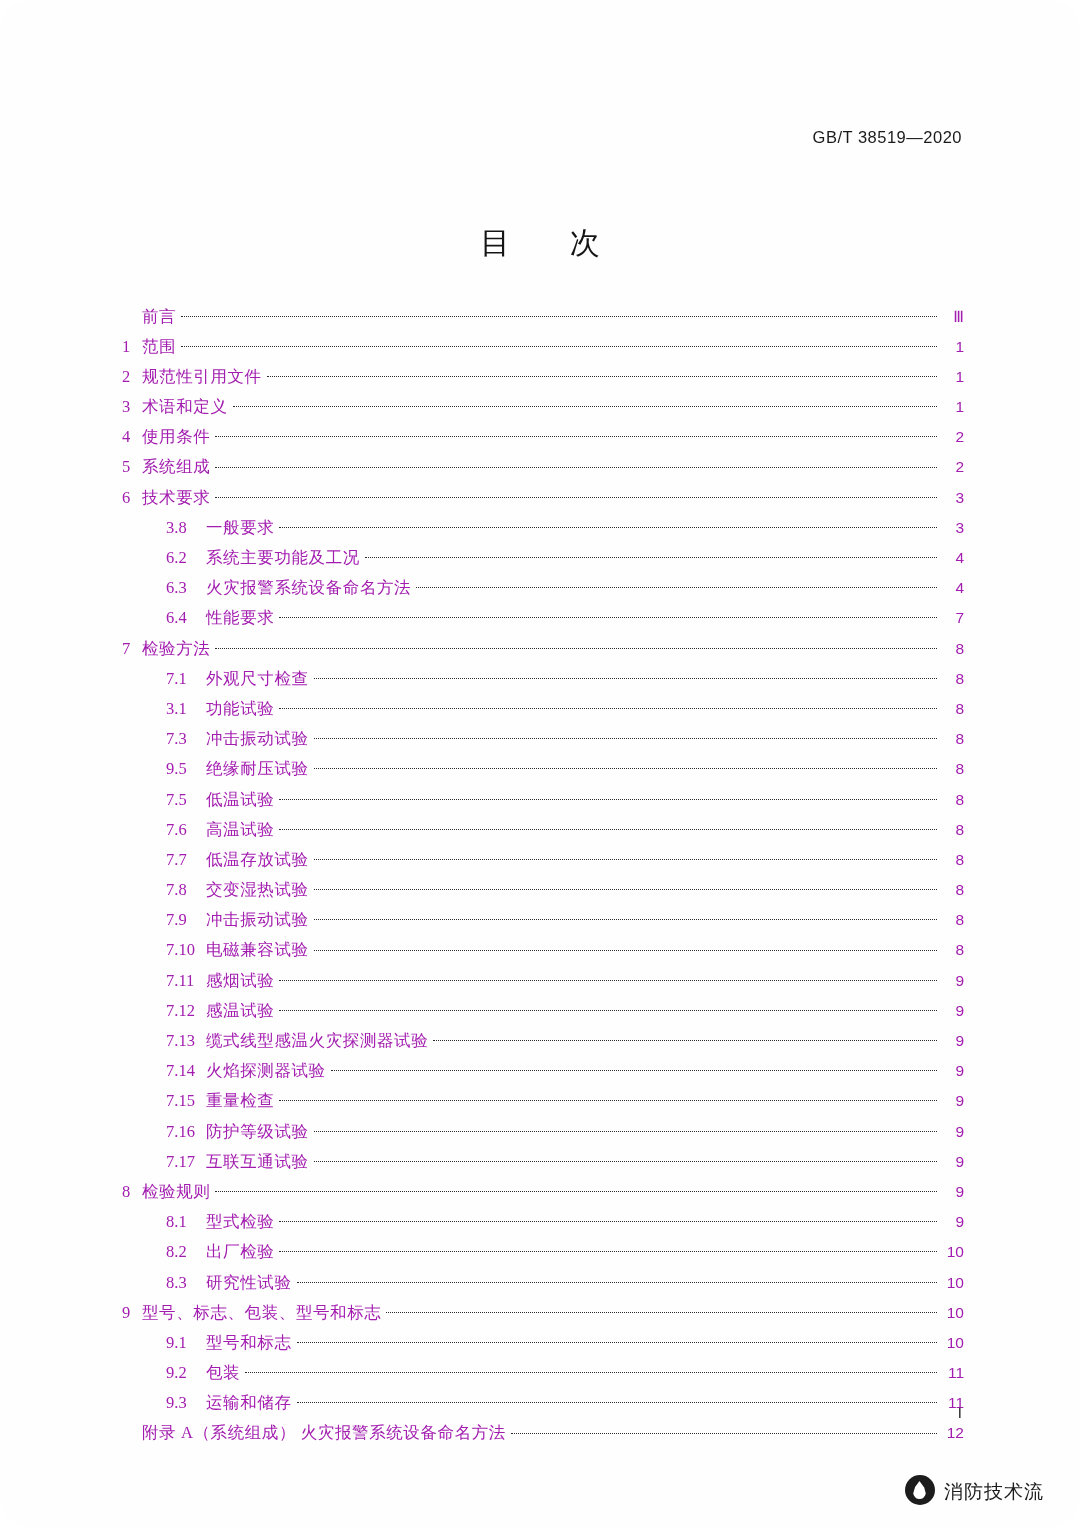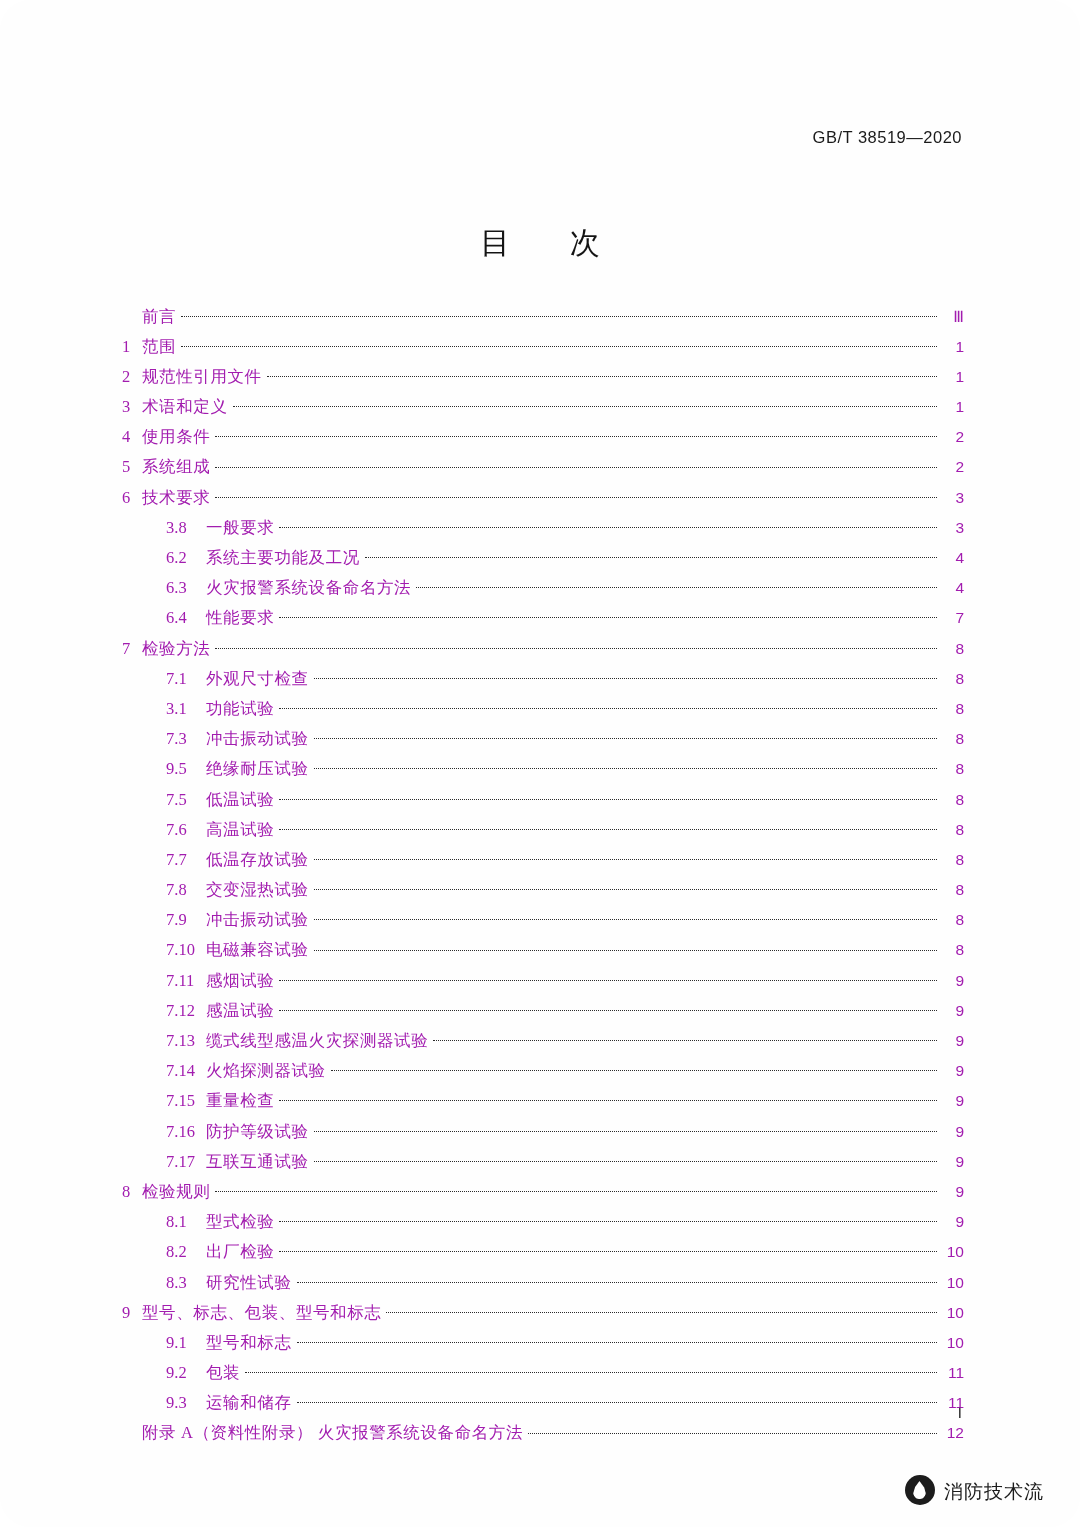--- a/index.html
+++ b/index.html
@@ -377,21 +377,21 @@
         <span class="pg">11</span>
       </div>
       <div class="toc-row lvl1">
         <span class="num wide">9.3</span>
         <span class="txt">运输和储存</span>
         <span class="dots"></span>
         <span class="pg">11</span>
       </div>
       <div class="toc-row lvl0">
         <span class="num"></span>
-        <span class="txt">附录 A（资料性附录）  火灾报警系统设备命名方法</span>
+        <span class="txt">附录 A（系统组成）  火灾报警系统设备命名方法</span>
         <span class="dots"></span>
         <span class="pg">12</span>
       </div>
     </div>
 
   <div class="folio">Ⅰ</div>
 
   <div class="wm">
     <div class="wm-logo"></div>
     <div class="wm-text">消防技术流</div>

